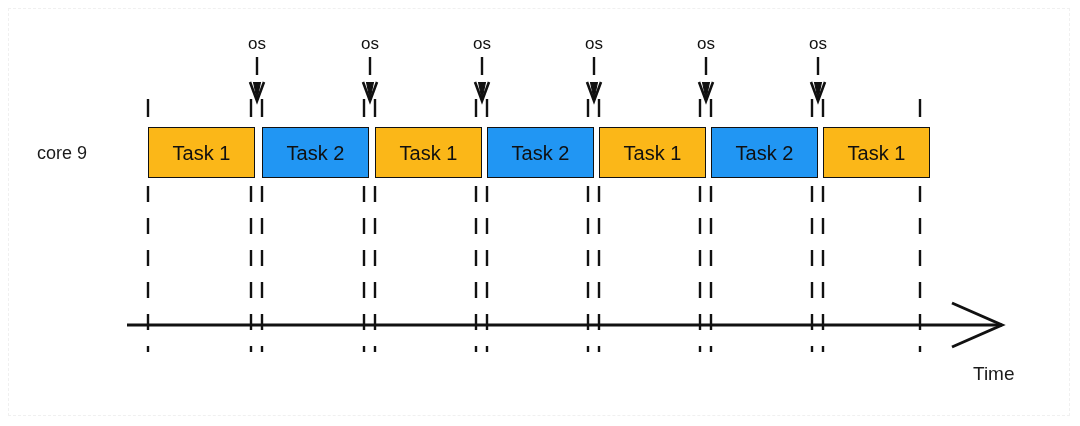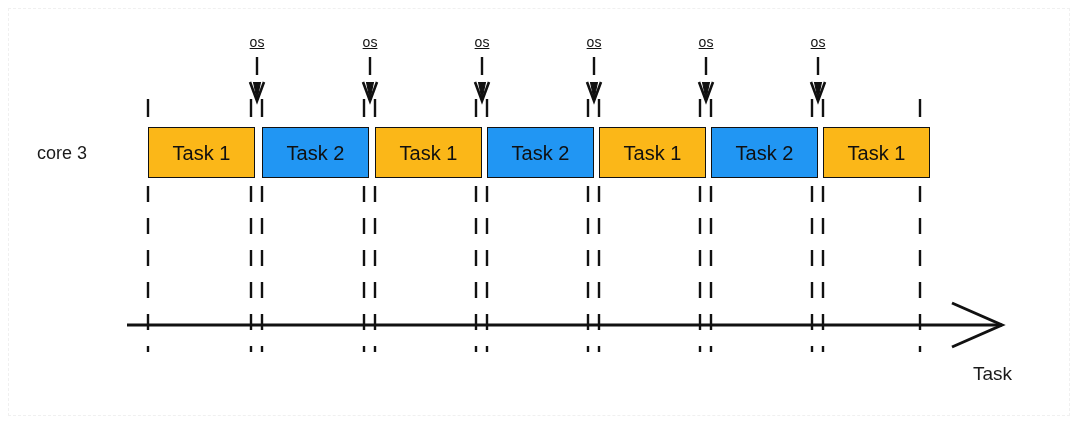--- a/index.html
+++ b/index.html
@@ -35,27 +35,26 @@
   }
   .core-label {
     position: absolute;
     font-size: 18px;
     color: #1a1a1a;
     white-space: nowrap;
     font-family: "Liberation Sans", sans-serif;
   }
   .os-label {
     position: absolute;
-    font-size: 14px;
+    font-size: 17px;
     color: #111111;
     white-space: nowrap;
     transform: translateX(-50%);
     font-family: "Liberation Sans", sans-serif;
     letter-spacing: 0px;
-    text-decoration: underline;
   }
   .time-label {
     position: absolute;
     font-size: 19px;
     color: #1a1a1a;
     white-space: nowrap;
     font-family: "Liberation Sans", sans-serif;
   }
   .task-box {
     position: absolute;
@@ -127,23 +126,23 @@
         <line x1="818" y1="57" x2="818" y2="75" stroke="#111111" stroke-width="2.4"></line>
         <path d="M 811 82 L 818 101 L 825 82" fill="none" stroke="#111111" stroke-width="2.6" stroke-linejoin="miter" stroke-linecap="butt"></path>
         <path d="M 814.5 82 L 818 99 L 821.5 82" fill="#111111" stroke="#111111" stroke-width="1.2"></path>
       </g>
     <g id="axis-group">
         <line x1="127" y1="325" x2="1002" y2="325" stroke="#111111" stroke-width="3"></line>
         <path d="M 952 303 L 1002 325 L 952 347" fill="none" stroke="#111111" stroke-width="3" stroke-linejoin="miter" stroke-linecap="butt"></path>
       </g>
   </svg>
 
-  <div id="core-label-el" class="core-label" style="left: 37px; top: 143px;">core 3</div>
+  <div id="core-label-el" class="core-label" style="left: 37px; top: 143px;">core 9</div>
 
-  <div id="time-label-el" class="time-label" style="left: 973px; top: 363px;">Task</div>
+  <div id="time-label-el" class="time-label" style="left: 973px; top: 363px;">Time</div>
 
   <div id="task-boxes-layer">
       <div class="task-box" style="left: 148px; top: 127px; width: 107px; height: 51px; background: rgb(251, 183, 24);">Task 1</div>
       <div class="task-box" style="left: 262px; top: 127px; width: 107px; height: 51px; background: rgb(33, 150, 243);">Task 2</div>
       <div class="task-box" style="left: 375px; top: 127px; width: 107px; height: 51px; background: rgb(251, 183, 24);">Task 1</div>
       <div class="task-box" style="left: 487px; top: 127px; width: 107px; height: 51px; background: rgb(33, 150, 243);">Task 2</div>
       <div class="task-box" style="left: 599px; top: 127px; width: 107px; height: 51px; background: rgb(251, 183, 24);">Task 1</div>
       <div class="task-box" style="left: 711px; top: 127px; width: 107px; height: 51px; background: rgb(33, 150, 243);">Task 2</div>
       <div class="task-box" style="left: 823px; top: 127px; width: 107px; height: 51px; background: rgb(251, 183, 24);">Task 1</div>
     </div>

